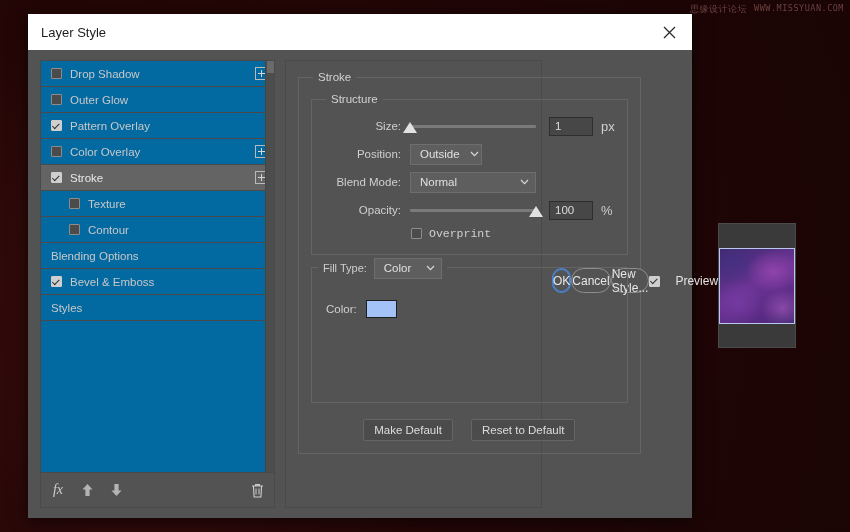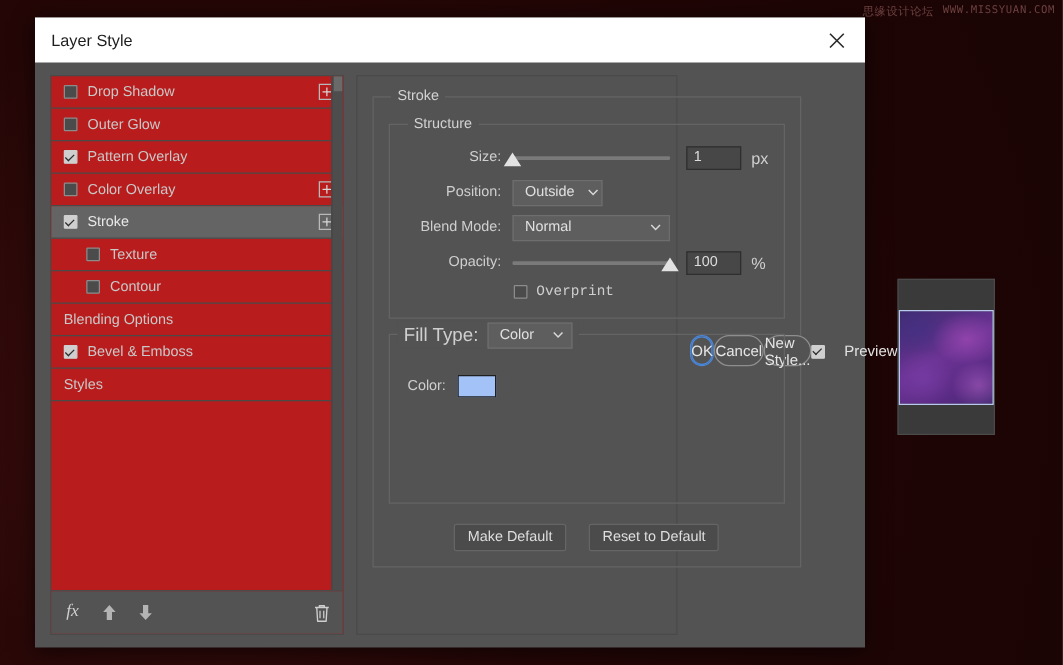--- a/index.html
+++ b/index.html
@@ -65,21 +65,21 @@
     padding: 10px 10px 10px 12px;
     gap: 10px;
     min-height: 0;
   }
 
   
   .sidebar {
     width: 235px;
     flex: 0 0 235px;
     display: flex; flex-direction: column;
-    background: #b91c1c;
+    background: #0369a1;
     border: 1px solid #4a4a4a;
   }
   .styles-list {
     flex: 1;
     position: relative;
     overflow: hidden;
     border-bottom: 1px solid #4a4a4a;
   }
   .style-row {
     height: 26px;
@@ -264,21 +264,21 @@
   }
   .filltype-legend {
     position: absolute;
     top: -11px; left: 6px;
     display: flex; align-items: center;
     gap: 7px;
     background: #535353;
     padding: 0 5px;
     height: 22px;
   }
-  .filltype-legend .lbl { font-size: 15px; color: #cfcfcf; }
+  .filltype-legend .lbl { font-size: 11px; color: #cfcfcf; }
   .color-row {
     display: flex; align-items: center;
     margin-top: 22px;
     padding-left: 2px;
   }
   .color-row .lbl {
     font-size: 11.5px; color: #cfcfcf;
     margin-right: 9px;
   }
   .swatch {

